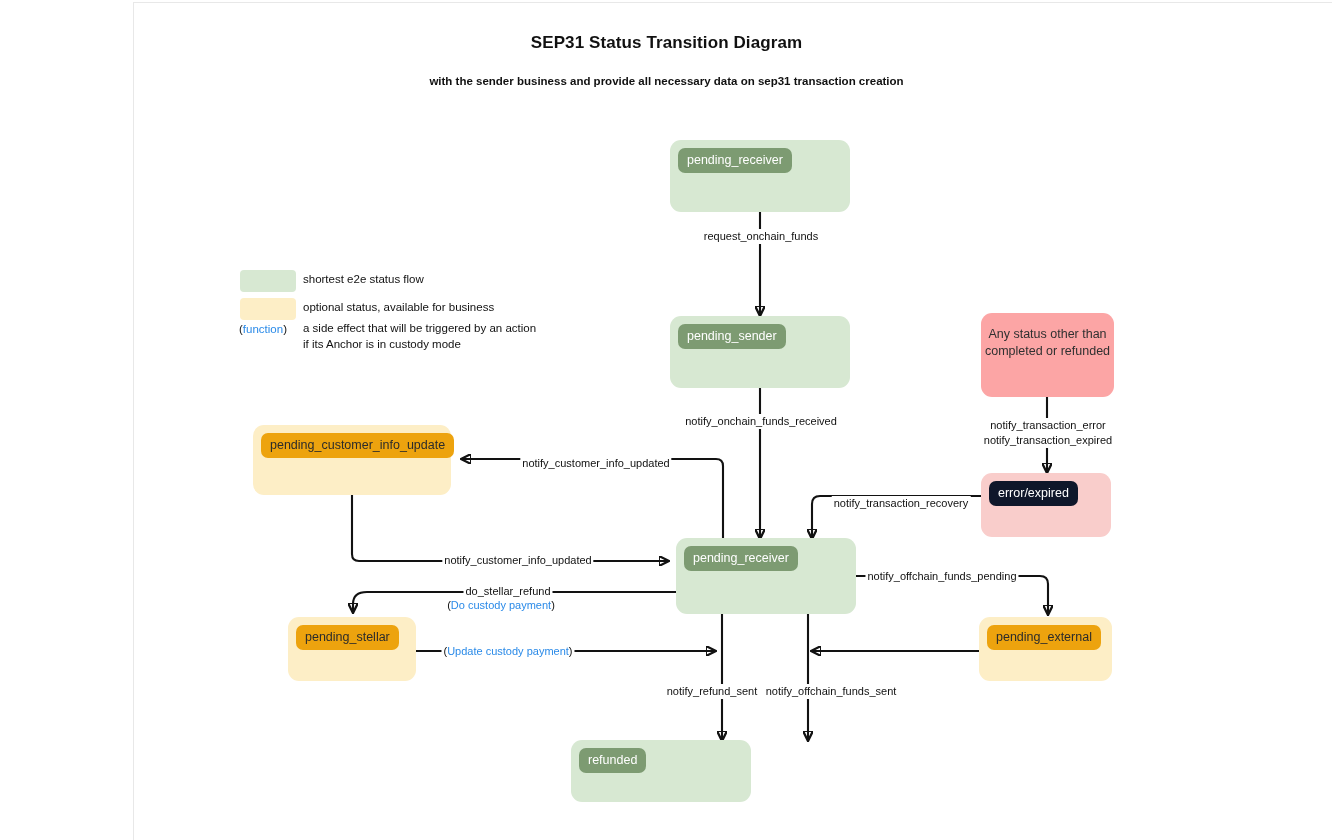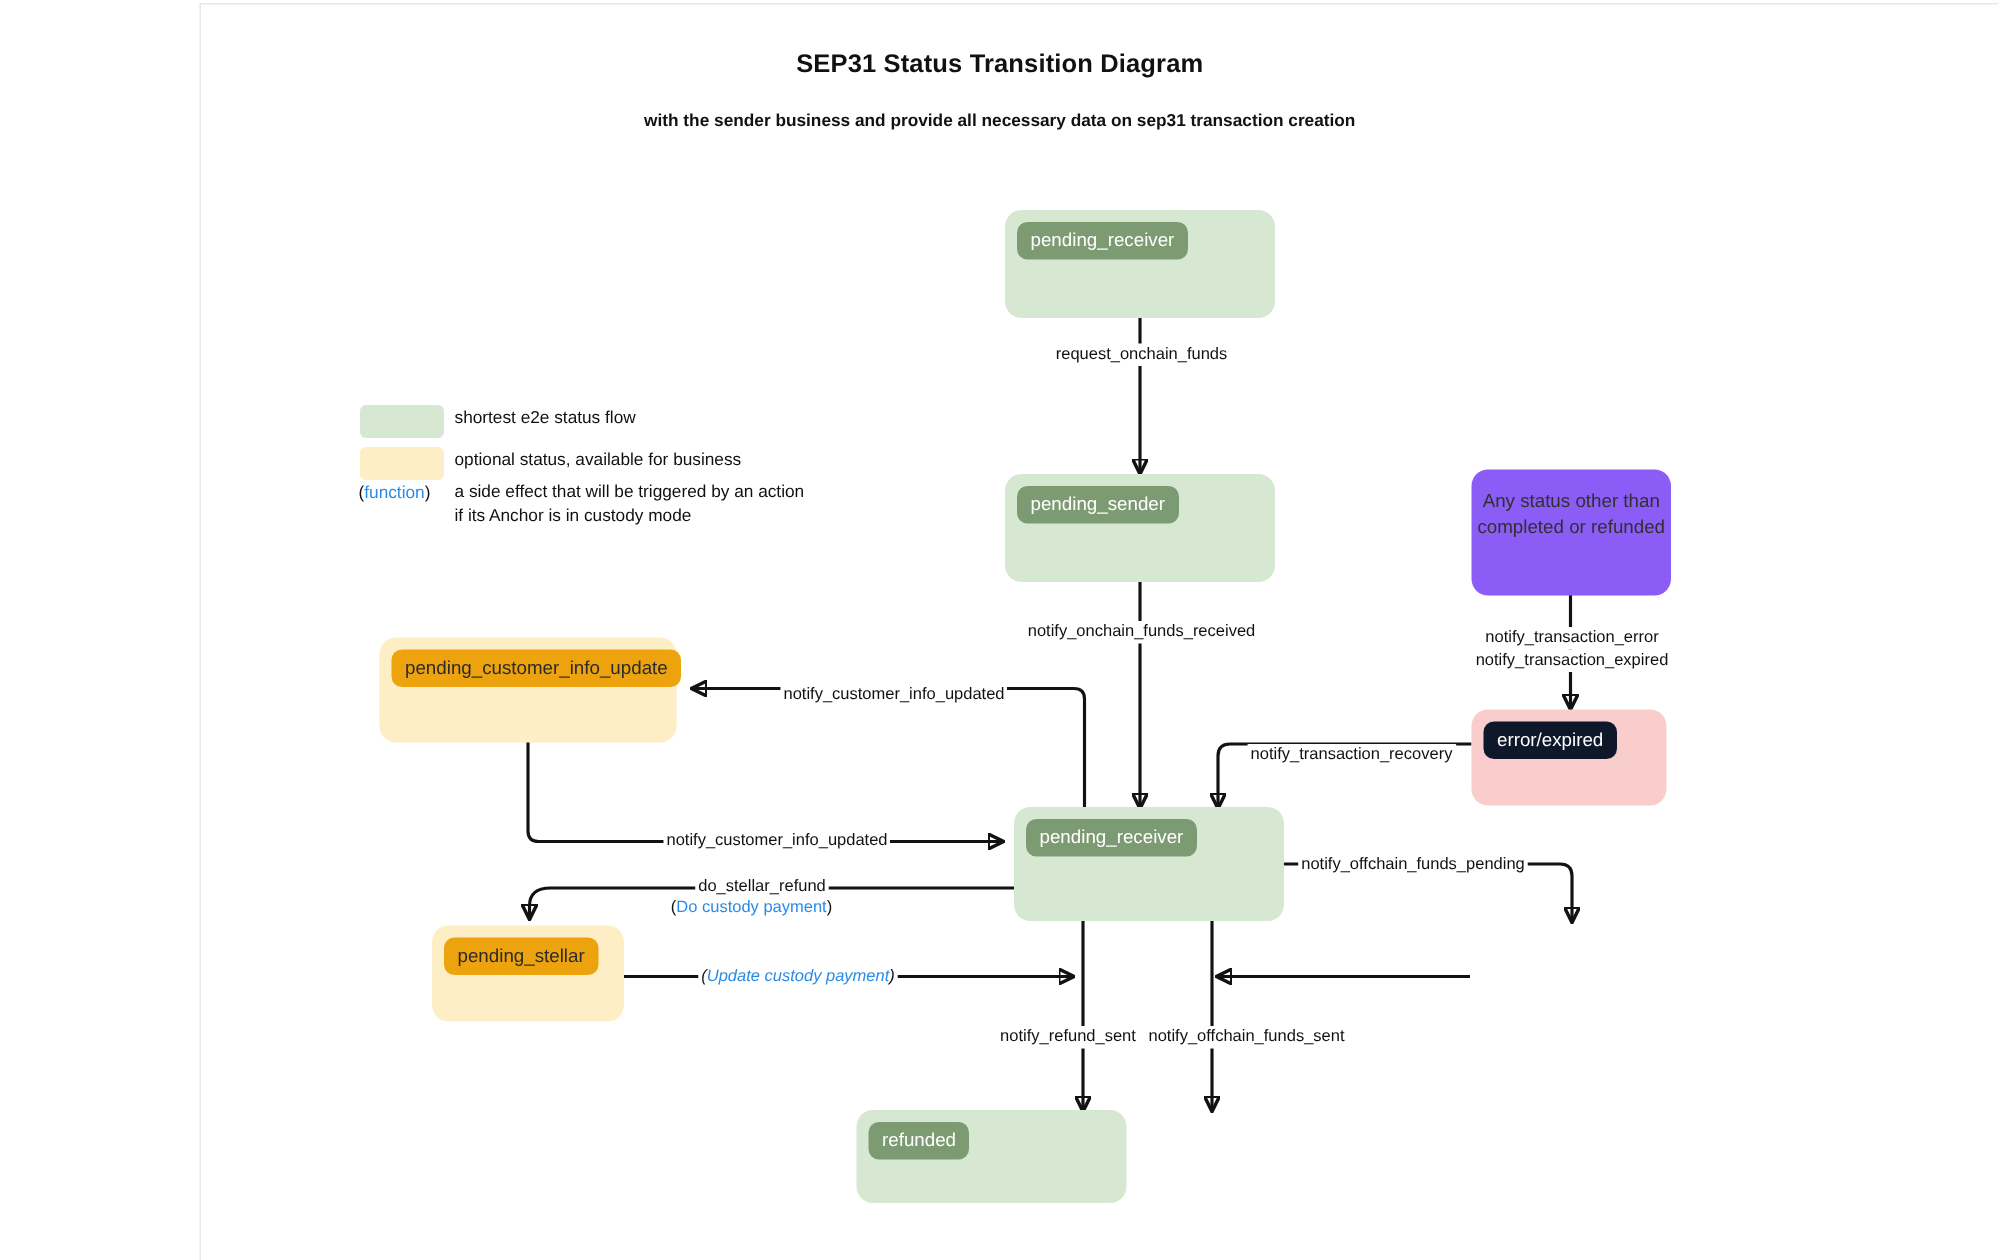--- a/index.html
+++ b/index.html
@@ -18,21 +18,21 @@
   
   .node{position:absolute;border-radius:11px;box-sizing:border-box;}
   .chip{position:absolute;left:8px;top:8px;border-radius:7px;
         padding:5px 9px 6px 9px;font-size:12.5px;line-height:14px;white-space:nowrap;}
   .n-green{background:#d7e8d2;}
   .n-green .chip{background:#7d9b72;color:#fff;}
   .n-amber{background:#fdeec6;}
   .n-amber .chip{background:#eda30e;color:#2b2b2b;}
   .n-red{background:#f9cdcb;}
   .n-red .chip{background:#0f172a;color:#fff;}
-  .n-gray{background:#8b5cf6;}
+  .n-gray{background:#fca5a5;}
   .n-gray .plain{position:absolute;left:0;right:0;top:13px;text-align:center;
         font-size:12.5px;line-height:16.5px;color:#303030;}
 
   
   .lg{position:absolute;}
   .lg-sw{position:absolute;width:56px;height:22px;border-radius:4px;}
   .lg-tx{position:absolute;font-size:11.5px;color:#111;line-height:15.5px;white-space:nowrap;}
   .fn{color:#2a8ae8;}
   .paren{color:#111;}
 
@@ -126,20 +126,23 @@
   </div>
 
   <div class="node n-green" style="left:676px;top:538px;width:180px;height:76px;">
     <div class="chip">pending_receiver</div>
   </div>
 
   <div class="node n-amber" style="left:288px;top:617px;width:128px;height:64px;">
     <div class="chip">pending_stellar</div>
   </div>
 
+  <div class="node n-amber" style="left:979px;top:617px;width:133px;height:64px;">
+    <div class="chip">pending_external</div>
+  </div>
 
   <div class="node n-green" style="left:571px;top:740px;width:180px;height:62px;">
     <div class="chip">refunded</div>
   </div>
 
 
   <div class="el c" style="left:761px;top:229px;">request_onchain_funds</div>
 
   <div class="el c" style="left:761px;top:414px;">notify_onchain_funds_received</div>
 
@@ -148,21 +151,21 @@
 
   <div class="el c" style="left:901px;top:496px;">notify_transaction_recovery</div>
 
   <div class="el c" style="left:596px;top:456px;">notify_customer_info_updated</div>
 
   <div class="el c" style="left:518px;top:553px;">notify_customer_info_updated</div>
 
   <div class="el c" style="left:508px;top:584px;">do_stellar_refund</div>
   <div class="el c" style="left:501px;top:598px;"><span class="paren">(</span><span class="fn">Do custody payment</span><span class="paren">)</span></div>
 
-  <div class="el c" style="left:532px;top:644px;font-style:italic;"><span class="paren">(</span><span class="fn">Update custody payment</span><span class="paren">)</span></div>
+  <div class="el c" style="left:508px;top:644px;"><span class="paren">(</span><span class="fn">Update custody payment</span><span class="paren">)</span></div>
 
   <div class="el c" style="left:942px;top:569px;">notify_offchain_funds_pending</div>
 
   <div class="el c" style="left:712px;top:684px;">notify_refund_sent</div>
 
   <div class="el c" style="left:831px;top:684px;">notify_offchain_funds_sent</div>
 
 </div>
 
 </body></html>

